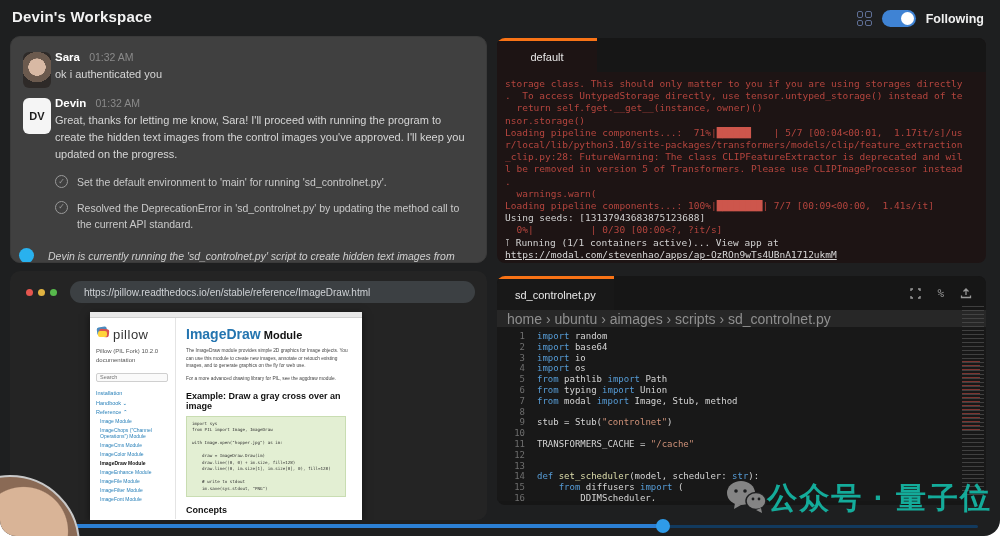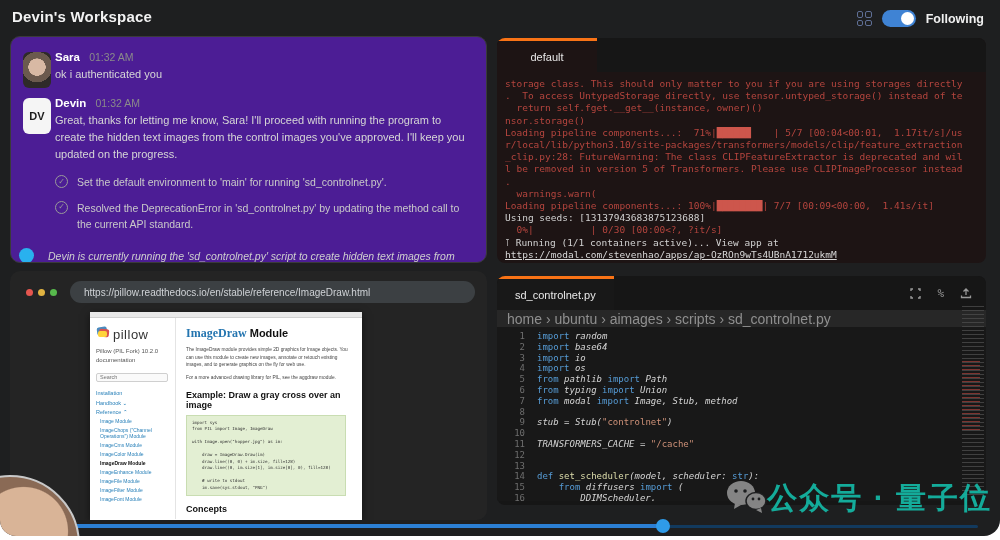--- a/index.html
+++ b/index.html
@@ -9,21 +9,21 @@
   
   .hdr-title { position:absolute; left:12px; top:8px; font-size:15px; font-weight:bold; color:#f2f2f2; letter-spacing:.2px; }
   .hdr-right { position:absolute; right:16px; top:10px; display:flex; align-items:center; gap:10px; }
   .grid-icon { width:15px; height:15px; display:grid; grid-template-columns:1fr 1fr; gap:2px; }
   .grid-icon span { border:1.5px solid #5f6f95; border-radius:2px; }
   .toggle { width:34px; height:17px; border-radius:9px; background:#3f83d4; position:relative; cursor:pointer; }
   .toggle .knob { position:absolute; right:2px; top:2px; width:13px; height:13px; border-radius:50%; background:#ffffff; }
   .following { color:#f0f0f0; font-size:12.5px; font-weight:bold; }
 
   
-  .chat { position:absolute; left:10px; top:36px; width:477px; height:227px; background:#4c1d95; border:1px solid #3a3a3a; border-radius:10px; padding:14px 14px 10px 44px; overflow:hidden; }
+  .chat { position:absolute; left:10px; top:36px; width:477px; height:227px; background:#404040; border:1px solid #3a3a3a; border-radius:10px; padding:14px 14px 10px 44px; overflow:hidden; }
   .msg { margin-bottom:14px; position:relative; }
   .avatar { position:absolute; left:-32px; top:1px; width:28px; height:36px; border-radius:6px; overflow:hidden; }
   .avatar.photo { background:radial-gradient(circle at 50% 42%, #d8b9a4 0 34%, #6b5a4e 35% 60%, #2e2a28 61%); }
   .avatar.dv { background:#f5f5f5; color:#1c1c1c; font-size:11px; font-weight:bold; display:flex; align-items:center; justify-content:center; }
   .msg-head { font-size:11.5px; margin-bottom:3px; }
   .msg-author { color:#ffffff; font-weight:bold; margin-right:6px; }
   .msg-time { color:#8a8a8a; font-size:10.5px; }
   .msg-body { color:#d6d6d6; font-size:11px; line-height:1.55; max-width:430px; }
   .checklist { margin-top:12px; display:flex; flex-direction:column; gap:10px; }
   .check-item { position:relative; padding-left:22px; color:#c9c9c9; font-size:10.5px; line-height:1.5; max-width:420px; }
@@ -44,21 +44,21 @@
   .tk-wh { color:#d2d2d2; }
   .tk-link { color:#d8d8d8; text-decoration:underline; }
 
   
   .editor { position:absolute; left:497px; top:276px; width:489px; height:229px; background:#161616; border-radius:8px; overflow:hidden; }
   .editor-actions { margin-left:auto; display:flex; align-items:center; gap:16px; padding-right:14px; color:#9a9a9a; }
   .editor-actions svg { display:block; }
   .crumbbar { height:17px; background:#272727; color:#8f8f8f; font-size:14px; display:flex; align-items:center; padding:0 10px; }
   .code-area { position:relative; padding:4px 30px 4px 6px; font-family:"DejaVu Sans Mono", monospace; font-size:9px; line-height:10.8px; height:174px; overflow:hidden; background:#181818; }
   .lnum { display:inline-block; width:22px; color:#6e6e6e; text-align:right; margin-right:12px; }
-  .tk-kw { color:#569cd6; } .tk-pl { color:#d4d4d4;font-style:italic; } .tk-str { color:#ce9178; } .tk-fn { color:#dcdcaa; }
+  .tk-kw { color:#569cd6; } .tk-pl { color:#d4d4d4; } .tk-str { color:#ce9178; } .tk-fn { color:#dcdcaa; }
   .minimap { position:absolute; right:2px; top:30px; width:22px; height:190px; background:
     repeating-linear-gradient(to bottom, #4a4a4a 0 1px, transparent 1px 4px); opacity:.8; }
   .minimap::after { content:""; position:absolute; left:0; right:4px; top:55px; height:70px;
     background:repeating-linear-gradient(to bottom, rgba(181,69,62,.8) 0 1px, transparent 1px 4px); }
 
   
   .browser { position:absolute; left:10px; top:271px; width:477px; height:249px; background:#242424; border-radius:10px; overflow:hidden; }
   .b-top { display:flex; align-items:center; padding:10px 12px 6px 16px; gap:5px; }
   .dot { width:7px; height:7px; border-radius:50%; }
   .dot.r { background:#e5564f; } .dot.y { background:#e0b341; } .dot.g { background:#57b94c; }
@@ -71,21 +71,21 @@
   .p-logo-name { font-size:13px; color:#333; letter-spacing:.5px; }
   .p-subtitle { font-size:6px; color:#555; margin-top:4px; line-height:1.5; }
   .p-search { margin-top:6px; width:72px; height:9px; font-size:5.5px; border:1px solid #cfcfcf; border-radius:2px; padding:0 3px; color:#777; background:#fafafa; }
   .p-nav { margin-top:7px; display:flex; flex-direction:column; gap:3.5px; }
   .p-link { font-size:5.5px; color:#2980b9; cursor:pointer; }
   .p-refitems { margin-top:3px; display:flex; flex-direction:column; gap:3px; padding-left:4px; }
   .p-refitems div { font-size:5px; color:#2980b9; cursor:pointer; }
   .p-refitems div.bold { color:#111; font-weight:bold; }
   .p-main { flex:1; padding:8px 8px 0 10px; overflow:hidden; }
   .p-h1 { font-size:11px; font-weight:bold; color:#111; }
-  .p-h1 .code-blue { font-family:Liberation Serif, serif; color:#2475b0; font-size:12px; }
+  .p-h1 .code-blue { font-family:Liberation Sans, sans-serif; color:#2475b0; font-size:14px; }
   .p-para { font-size:4.8px; color:#444; line-height:1.6; margin-top:5px; max-width:165px; }
   .p-h2 { font-size:9px; font-weight:bold; color:#111; margin-top:8px; }
   .p-codeblock { margin-top:5px; background:#e3efd3; border:1px solid #c9ddb2; padding:4px 5px; font-family:"DejaVu Sans Mono", monospace; font-size:4.2px; line-height:1.55; color:#333; width:160px; }
   .p-codeblock .code-line { white-space:pre; }
   .p-h3 { font-size:7px; font-weight:bold; color:#111; margin-top:4px; }
 
   
   .timeline { position:absolute; left:0; top:521px; width:1000px; height:10px; }
   .tl-done { position:absolute; left:6px; top:3px; width:658px; height:4px; background:#2b7fd4; border-radius:2px; }
   .tl-rest { position:absolute; left:664px; top:3.5px; width:314px; height:3px; background:#123a5e; border-radius:2px; }

